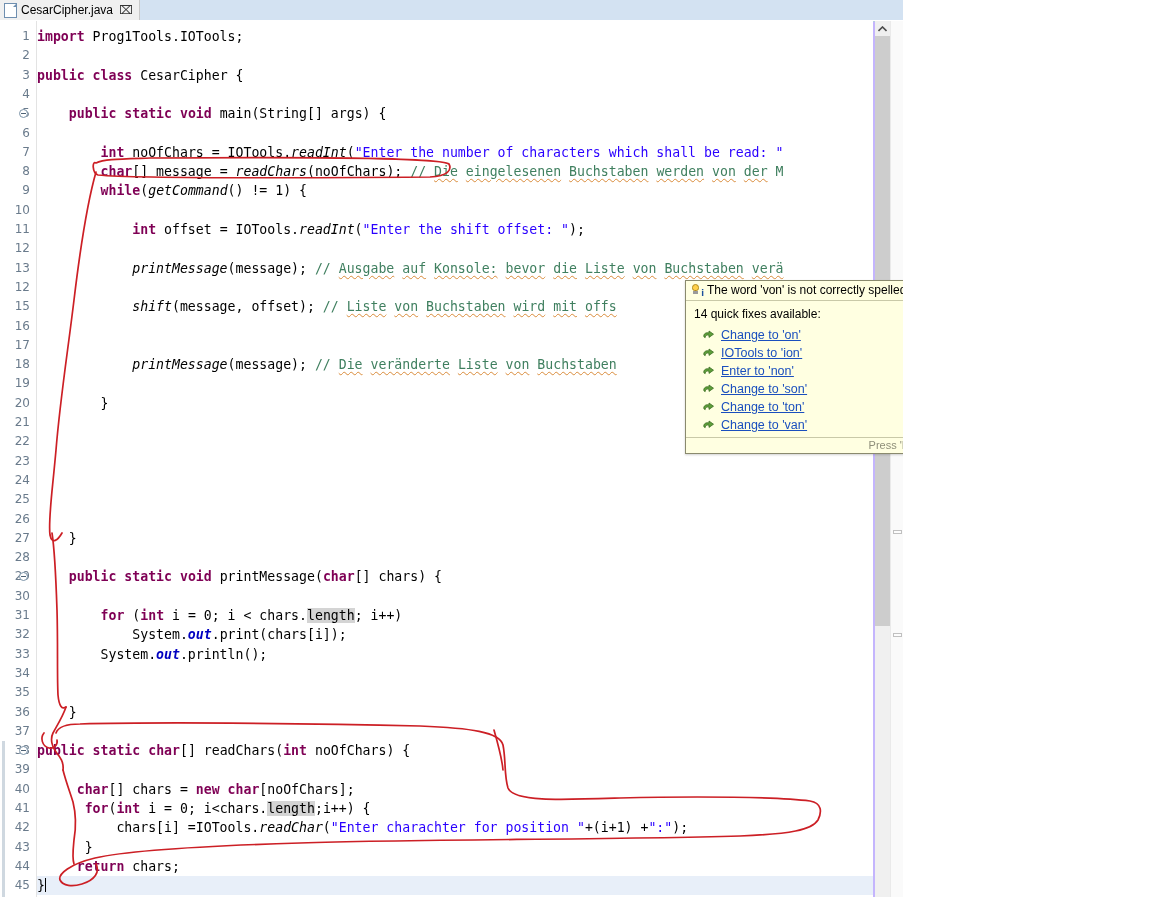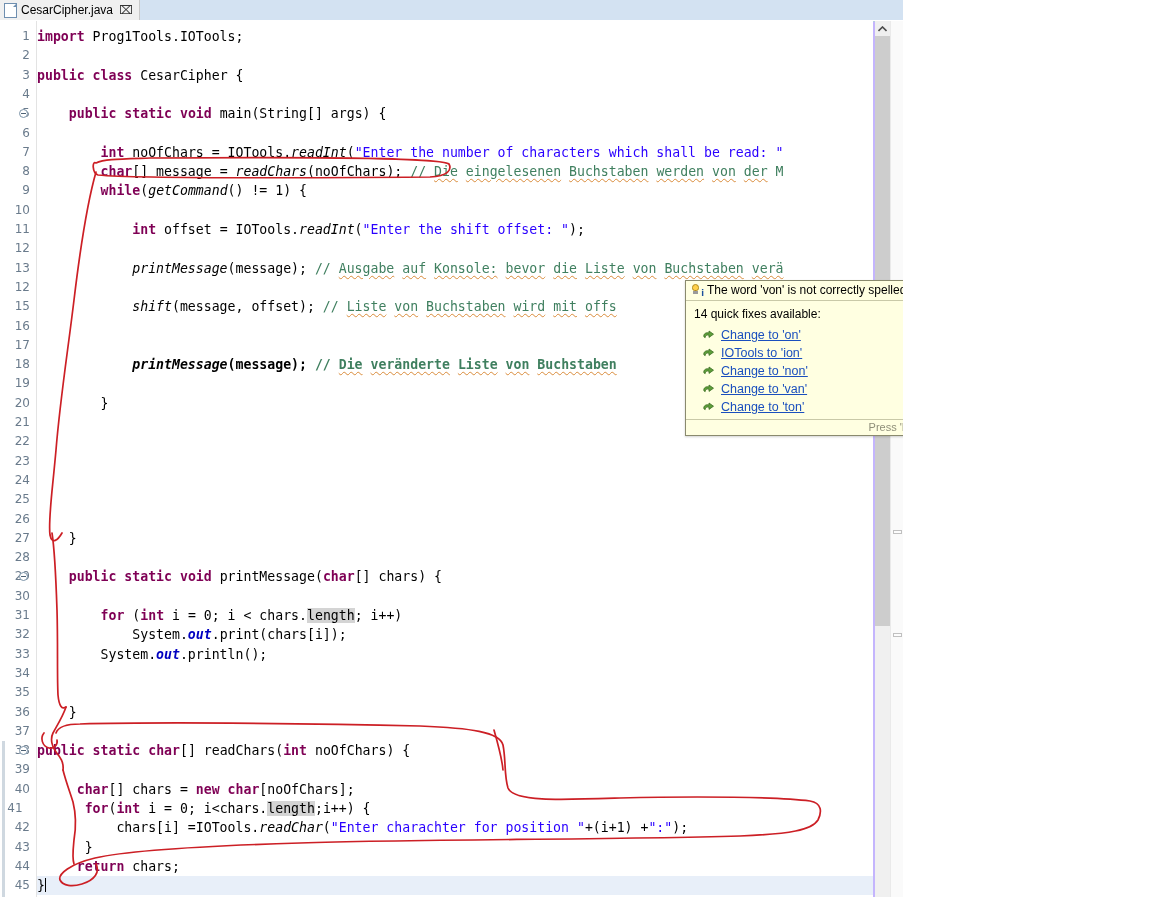--- a/index.html
+++ b/index.html
@@ -327,21 +327,21 @@
         <div class="lnum" style="top: 585px;">31</div>
         <div class="lnum" style="top: 604.3px;">32</div>
         <div class="lnum" style="top: 623.6px;">33</div>
         <div class="lnum" style="top: 642.9px;">34</div>
         <div class="lnum" style="top: 662.2px;">35</div>
         <div class="lnum" style="top: 681.5px;">36</div>
         <div class="lnum" style="top: 700.8px;">37</div>
         <div class="lnum" style="top: 720.1px;">38</div>
         <div class="lnum" style="top: 739.4px;">39</div>
         <div class="lnum" style="top: 758.7px;">40</div>
-        <div class="lnum" style="top: 778px; text-align: center;">41</div>
+        <div class="lnum" style="top: 778px;">41</div>
         <div class="lnum" style="top: 797.3px;">42</div>
         <div class="lnum" style="top: 816.6px;">43</div>
         <div class="lnum" style="top: 835.9px;">44</div>
         <div class="lnum" style="top: 855.2px;">45</div>
         <div class="lnum" style="top: 874.5px;">46</div>
         <div class="foldmark" style="top: 88.2px;"></div>
         <div class="foldmark" style="top: 551.4px;"></div>
         <div class="foldmark" style="top: 725.1px;"></div>
         <div class="changebar" style="top: 720.1px; height: 173.7px;"></div>
       </div>
@@ -360,21 +360,21 @@
           <div class="code-line" style="top: 141.1px;">        <span class="kw">char</span>[] message = <span class="mth">readChars</span>(noOfChars); <span class="cmt">// <span class="sq">Die</span> <span class="sq">eingelesenen</span> <span class="sq">Buchstaben</span> <span class="sq">werden</span> <span class="sq">von</span> <span class="sq">der</span> M</span></div>
           <div class="code-line" style="top: 160.4px;">        <span class="kw">while</span>(<span class="mth">getCommand</span>() != 1) {</div>
           <div class="code-line" style="top: 179.7px;"></div>
           <div class="code-line" style="top: 199px;">            <span class="kw">int</span> offset = IOTools.<span class="mth">readInt</span>(<span class="str">"Enter the shift offset: "</span>);</div>
           <div class="code-line" style="top: 218.3px;"></div>
           <div class="code-line" style="top: 237.6px;">            <span class="mth">printMessage</span>(message); <span class="cmt">// <span class="sq">Ausgabe</span> <span class="sq">auf</span> <span class="sq">Konsole:</span> <span class="sq">bevor</span> <span class="sq">die</span> <span class="sq">Liste</span> <span class="sq">von</span> <span class="sq">Buchstaben</span> <span class="sq">verä</span></span></div>
           <div class="code-line" style="top: 256.9px;"></div>
           <div class="code-line" style="top: 276.2px;">            <span class="mth">shift</span>(message, offset); <span class="cmt">// <span class="sq">Liste</span> <span class="sq">von</span> <span class="sq">Buchstaben</span> <span class="sq">wird</span> <span class="sq">mit</span> <span class="sq">offs</span></span></div>
           <div class="code-line" style="top: 295.5px;"></div>
           <div class="code-line" style="top: 314.8px;"></div>
-          <div class="code-line" style="top: 334.1px; font-weight: bold;">            <span class="mth">printMessage</span>(message); <span class="cmt">// <span class="sq">Die</span> <span class="sq">veränderte</span> <span class="sq">Liste</span> <span class="sq">von</span> <span class="sq">Buchstaben</span></span></div>
+          <div class="code-line" style="top: 334.1px;">            <span class="mth">printMessage</span>(message); <span class="cmt">// <span class="sq">Die</span> <span class="sq">veränderte</span> <span class="sq">Liste</span> <span class="sq">von</span> <span class="sq">Buchstaben</span></span></div>
           <div class="code-line" style="top: 353.4px;"></div>
           <div class="code-line" style="top: 372.7px;">        }</div>
           <div class="code-line" style="top: 392px;"></div>
           <div class="code-line" style="top: 411.3px;"></div>
           <div class="code-line" style="top: 430.6px;"></div>
           <div class="code-line" style="top: 449.9px;"></div>
           <div class="code-line" style="top: 469.2px;"></div>
           <div class="code-line" style="top: 488.5px;"></div>
           <div class="code-line" style="top: 507.8px;">    }</div>
           <div class="code-line" style="top: 527.1px;"></div>
@@ -441,37 +441,45 @@
                 </svg>
               </span>
               <span class="qf-link">IOTools to 'ion'</span>
             </div>
             <div class="qf-item">
               <span class="fix-icon">
                 <svg width="13" height="11" viewBox="0 0 13 11">
                   <path d="M2 7 C1 4 4 2 7 3 L7 1 L11.5 4.2 L7 7.4 L7 5.3 C5 4.6 3.4 5.2 3.2 7.6 Z" fill="#5d9e3a" stroke="#3e6e26" stroke-width="0.8"></path>
                 </svg>
               </span>
-              <span class="qf-link">Change to 'non'</span>
+              <span class="qf-link">Enter to 'non'</span>
+            </div>
+            <div class="qf-item">
+              <span class="fix-icon">
+                <svg width="13" height="11" viewBox="0 0 13 11">
+                  <path d="M2 7 C1 4 4 2 7 3 L7 1 L11.5 4.2 L7 7.4 L7 5.3 C5 4.6 3.4 5.2 3.2 7.6 Z" fill="#5d9e3a" stroke="#3e6e26" stroke-width="0.8"></path>
+                </svg>
+              </span>
+              <span class="qf-link">Change to 'son'</span>
+            </div>
+            <div class="qf-item">
+              <span class="fix-icon">
+                <svg width="13" height="11" viewBox="0 0 13 11">
+                  <path d="M2 7 C1 4 4 2 7 3 L7 1 L11.5 4.2 L7 7.4 L7 5.3 C5 4.6 3.4 5.2 3.2 7.6 Z" fill="#5d9e3a" stroke="#3e6e26" stroke-width="0.8"></path>
+                </svg>
+              </span>
+              <span class="qf-link">Change to 'ton'</span>
             </div>
             <div class="qf-item">
               <span class="fix-icon">
                 <svg width="13" height="11" viewBox="0 0 13 11">
                   <path d="M2 7 C1 4 4 2 7 3 L7 1 L11.5 4.2 L7 7.4 L7 5.3 C5 4.6 3.4 5.2 3.2 7.6 Z" fill="#5d9e3a" stroke="#3e6e26" stroke-width="0.8"></path>
                 </svg>
               </span>
               <span class="qf-link">Change to 'van'</span>
-            </div>
-            <div class="qf-item">
-              <span class="fix-icon">
-                <svg width="13" height="11" viewBox="0 0 13 11">
-                  <path d="M2 7 C1 4 4 2 7 3 L7 1 L11.5 4.2 L7 7.4 L7 5.3 C5 4.6 3.4 5.2 3.2 7.6 Z" fill="#5d9e3a" stroke="#3e6e26" stroke-width="0.8"></path>
-                </svg>
-              </span>
-              <span class="qf-link">Change to 'ton'</span>
             </div>
           </div>
       </div>
       <div class="qf-footer">Press 'F2' fo</div>
     </div>
 
     <svg id="annotations" viewBox="0 0 903 897" xmlns="http://www.w3.org/2000/svg">
       <g fill="none" stroke="#cc1f25" stroke-width="1.7" stroke-linecap="round" stroke-linejoin="round">
 
         <path d="M96 163 C 92 160, 92 173, 98 175 C 140 179, 300 178, 430 177 C 448 176, 452 170, 449 164 C 440 157, 300 157, 150 158 C 120 159, 104 159, 96 163 Z"></path>

